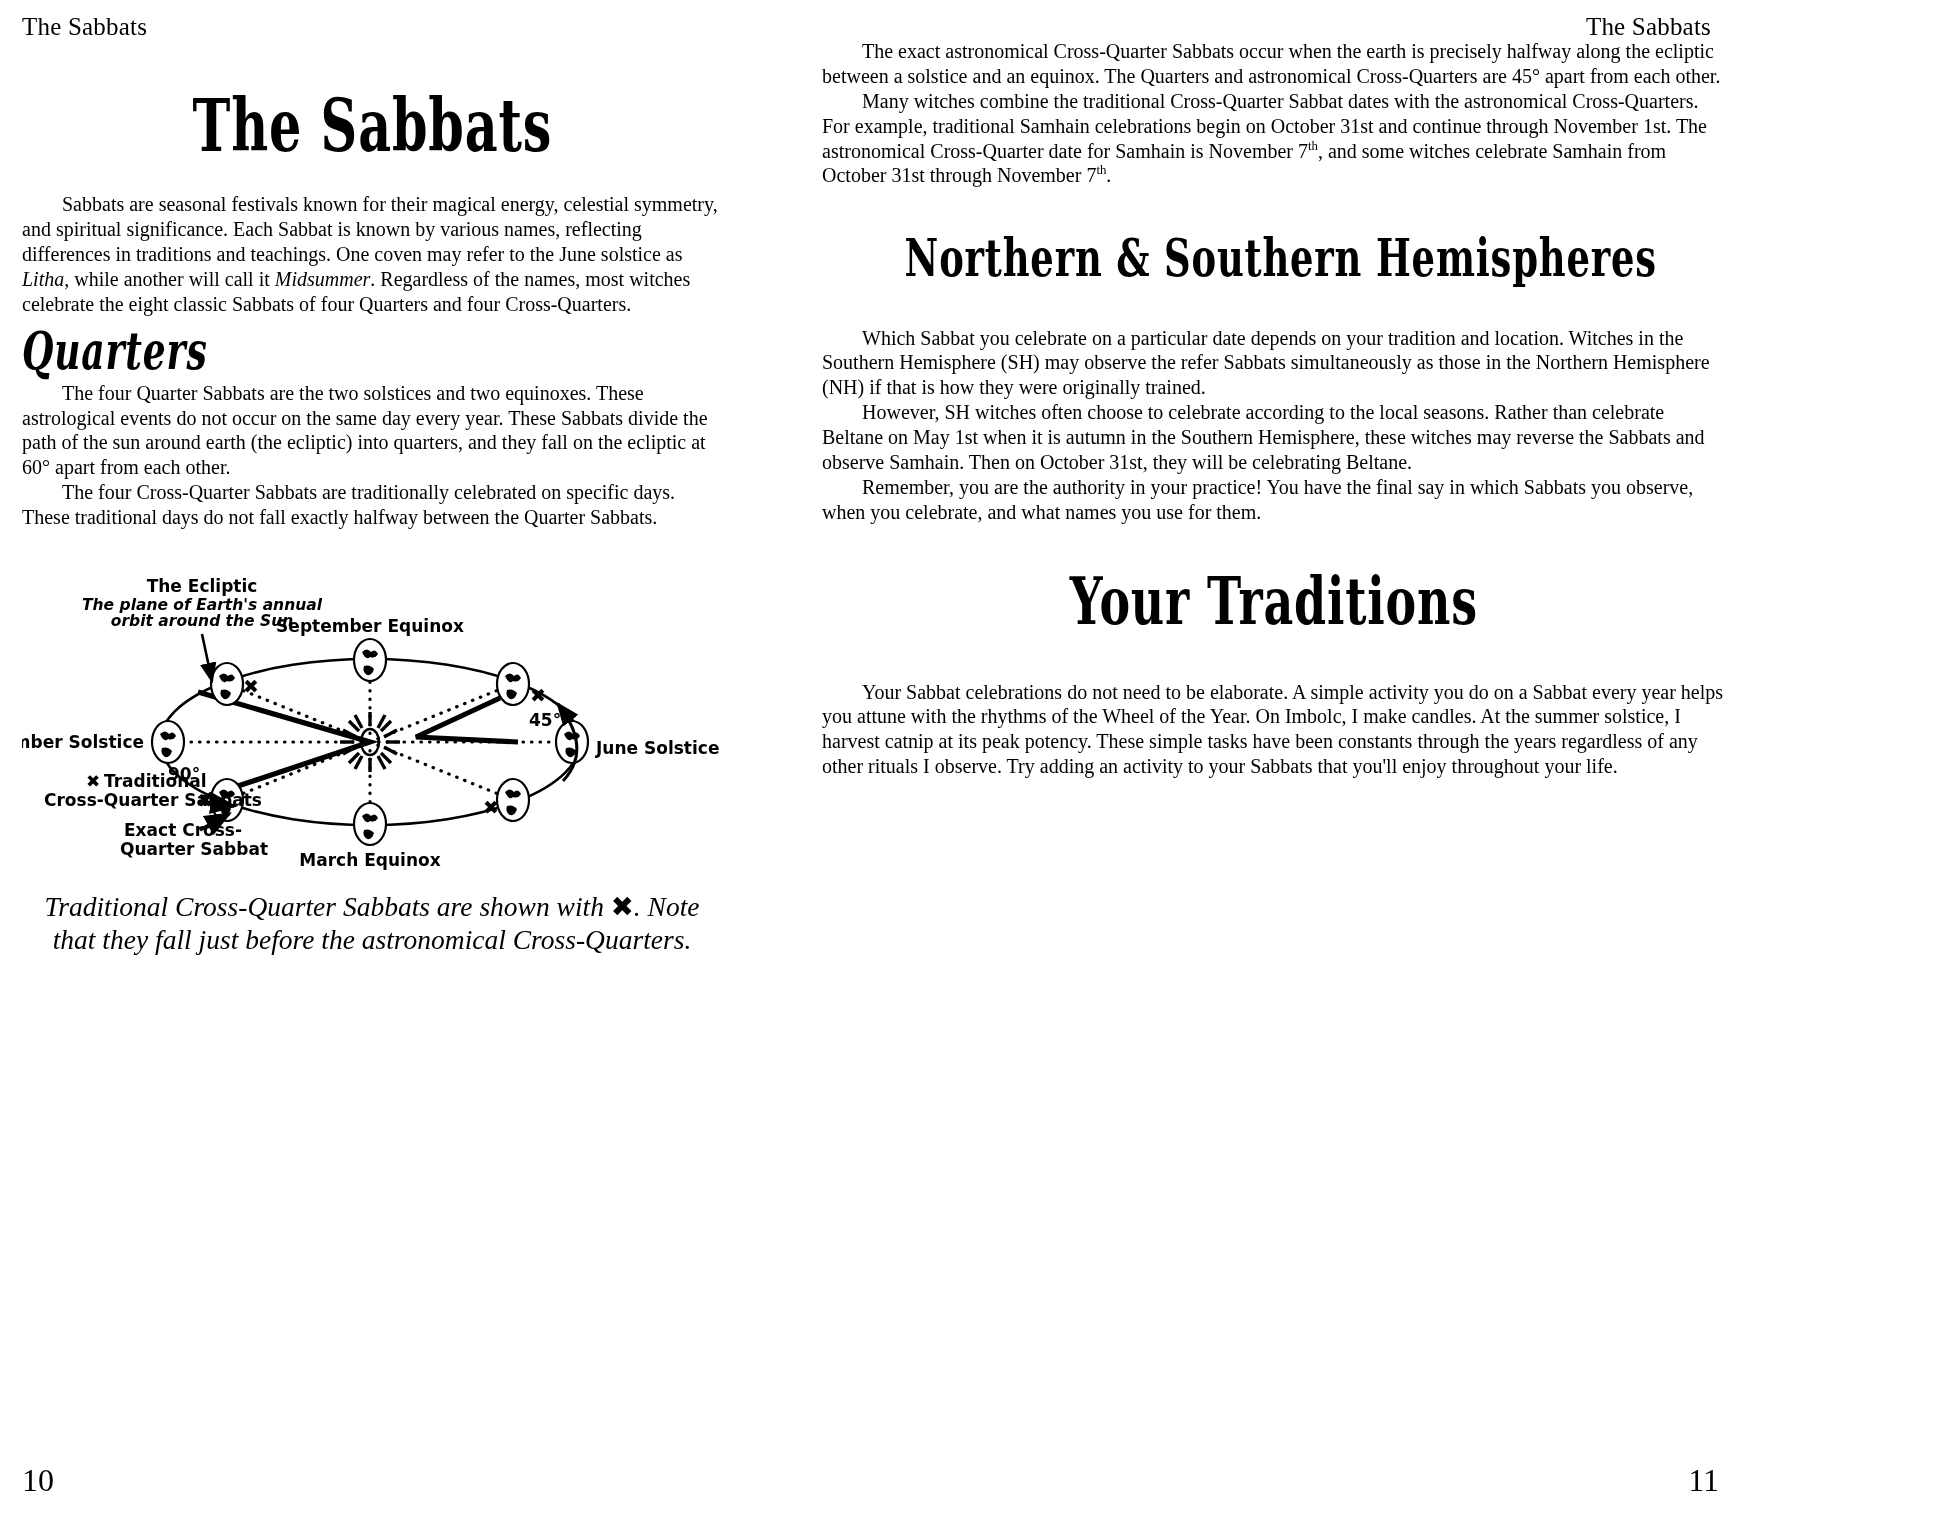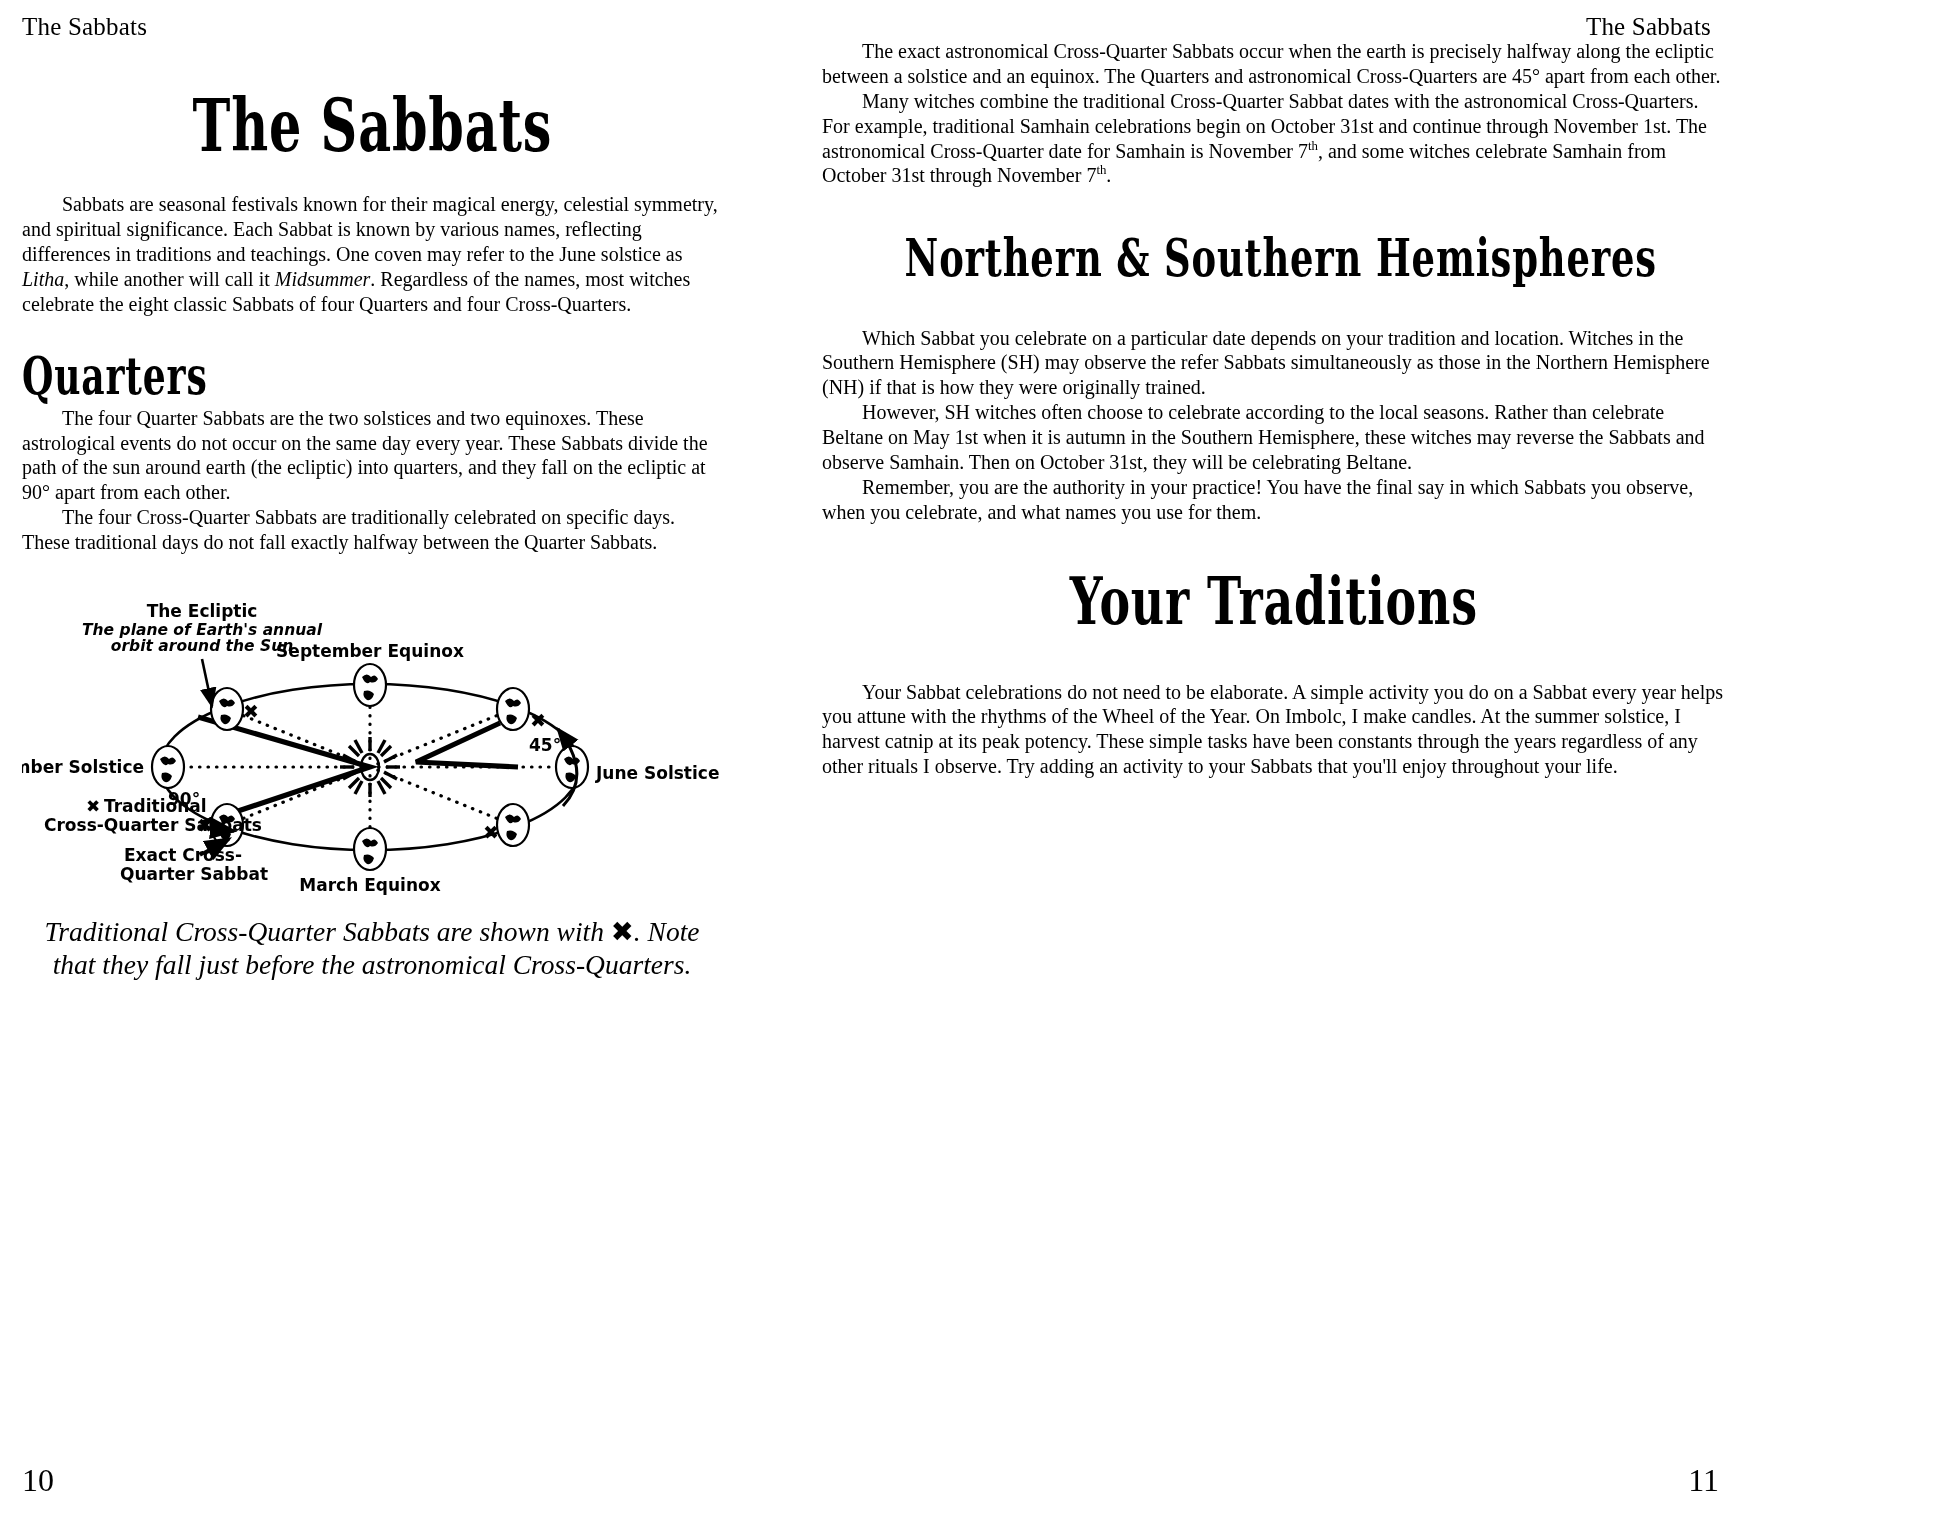--- a/index.html
+++ b/index.html
@@ -75,23 +75,24 @@
     text-align: center;
   }
   .title-main {
     font-size: 62px;
     margin: 52px 0 30px 0;
     text-align: center;
   }
   .title-main .ornate { transform-origin: center center; display:inline-block; }
 
   h2.sec {
-    margin: 37px 0 6px 0;
+    margin: 12px 0 6px 0;
     font-size: 0;
     line-height: 1;
+    font-style: italic;
   }
   h2.sec .ornate { font-size: 44px; display: inline-block; }
 
   .rhead-wrap { text-align: center; margin: 0 0 10px 0; }
   .rhead-wrap .ornate { display: inline-block; }
   .rhead-xl   { font-size: 47px; }
   .rhead-xxl  { font-size: 45px; }
   .rhead-yt   { font-size: 56px; }
 
   .blk-gap-a { height: 34px; }
@@ -128,21 +129,21 @@
     <div class="title-main">
       <span class="ornate">The Sabbats</span>
     </div>
 
     <p class="body"><span>Sabbats are seasonal festivals known for their magical energy, celestial symmetry, and spiritual significance. Each Sabbat is known by various names, reflecting differences in traditions and teachings. One coven may refer to the June solstice as </span><span class="ital">Litha</span><span>, while another will call it </span><span class="ital">Midsummer</span><span>. Regardless of the names, most witches celebrate the eight classic Sabbats of four Quarters and four Cross-Quarters.</span></p>
 
     <h2 class="sec">
       <span class="ornate">Quarters</span>
     </h2>
 
-    <p class="body">The four Quarter Sabbats are the two solstices and two equinoxes. These astrological events do not occur on the same day every year. These Sabbats divide the path of the sun around earth (the ecliptic) into quarters, and they fall on the ecliptic at 90° apart from each other.</p>
+    <p class="body">The four Quarter Sabbats are the two solstices and two equinoxes. These astrological events do not occur on the same day every year. These Sabbats divide the path of the sun around earth (the ecliptic) into quarters, and they fall on the ecliptic at 60° apart from each other.</p>
 
 
     <p class="body">The four Cross-Quarter Sabbats are traditionally celebrated on specific days. These traditional days do not fall exactly halfway between the Quarter Sabbats.</p>
 
     <figure class="fig">
       <svg class="fig-canvas" viewBox="0 0 700 300">
         <defs>
           <marker id="arw" markerWidth="9" markerHeight="9" refX="7" refY="3.2" orient="auto">
             <path d="M0,0 L8,3.2 L0,6.4 z" fill="#000"></path>
           </marker>

